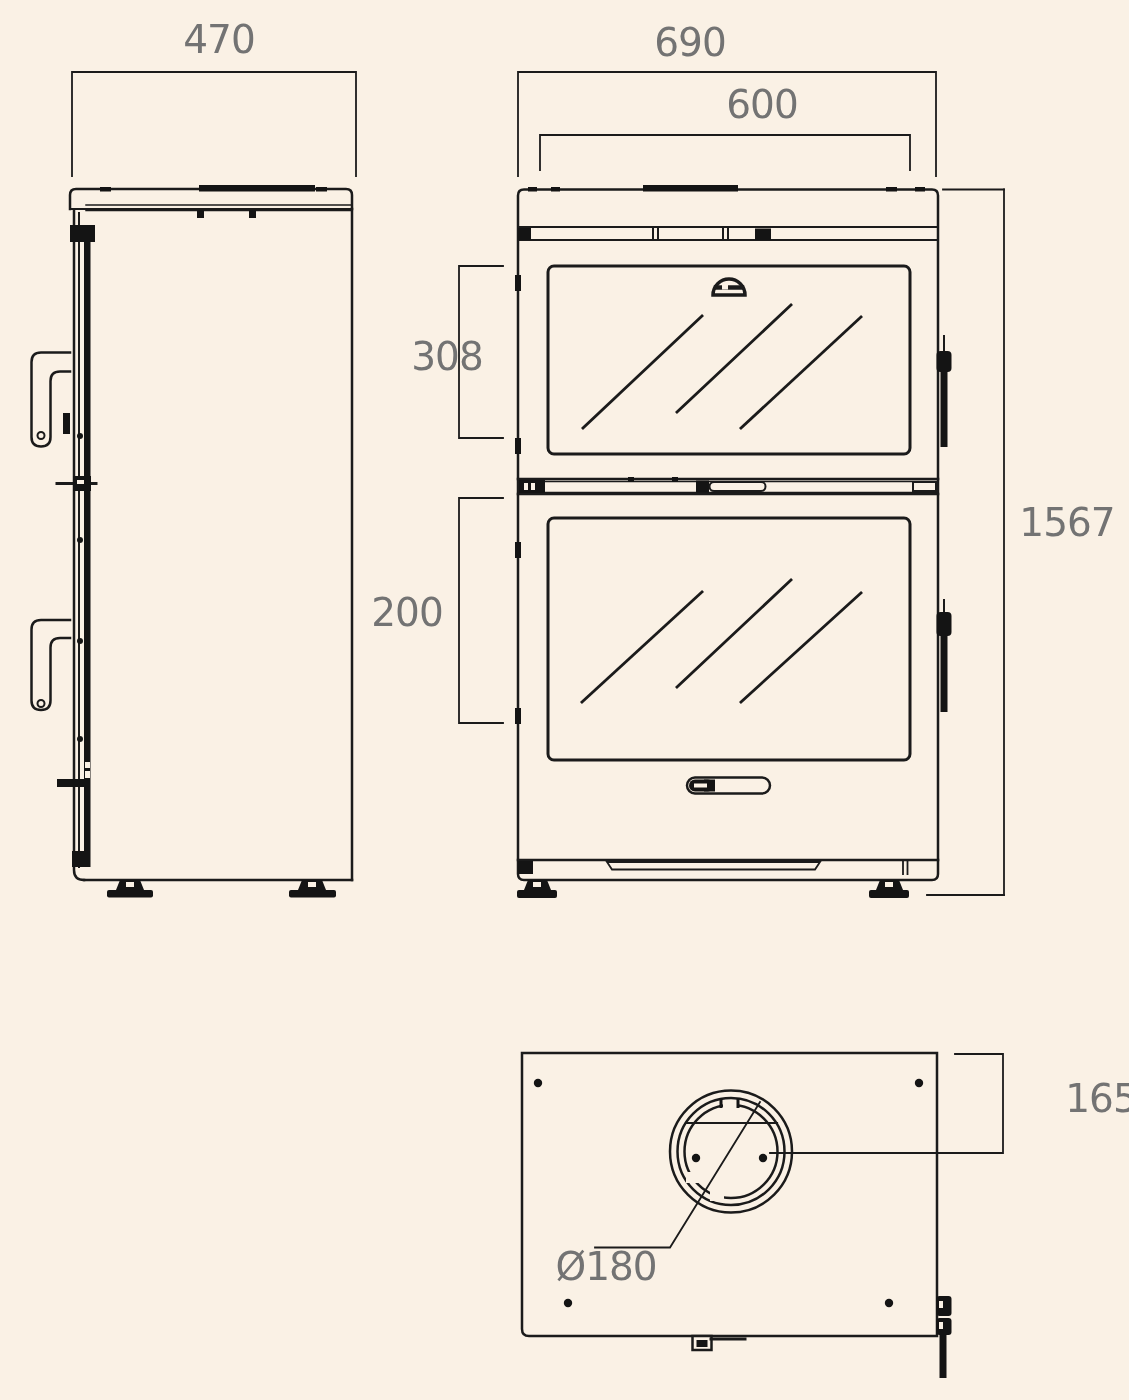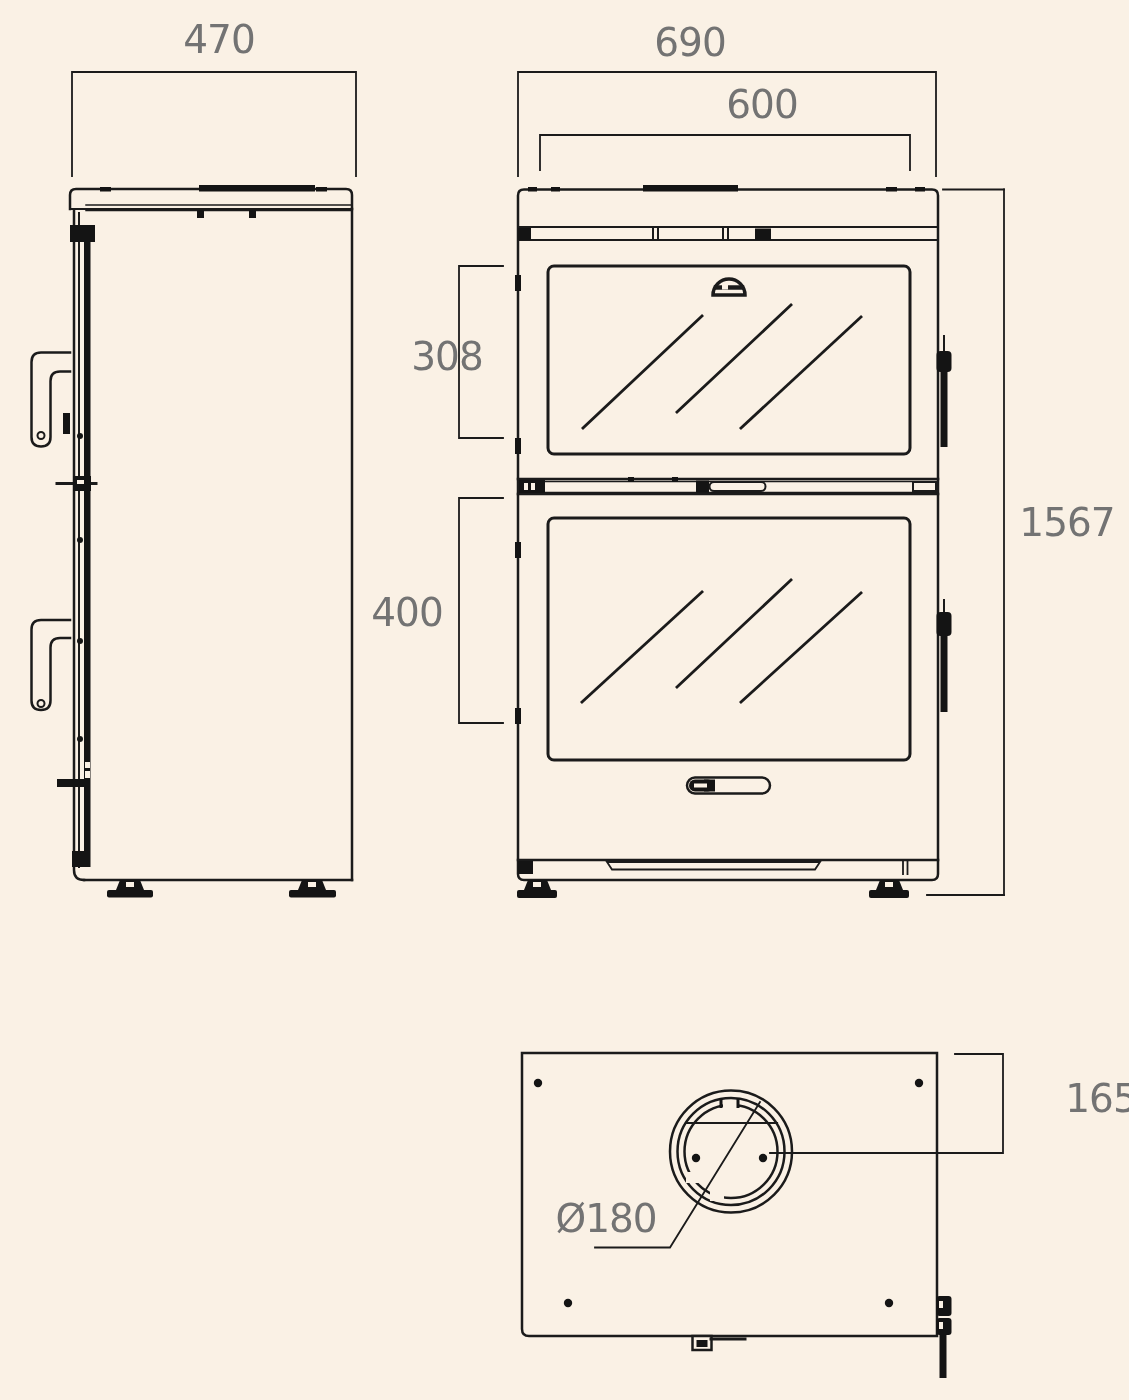--- a/index.html
+++ b/index.html
@@ -226,18 +226,18 @@
         <rect x="939" y="1322" width="4" height="7" fill="#faf1e5"></rect>
       </g>
     </g>
   </g>
 </svg>
 
 <div class="dim-label" style="left:219px;top:39px;">470</div>
 <div class="dim-label" style="left:690px;top:42px;">690</div>
 <div class="dim-label" style="left:725px;top:104px;margin-left:37px;">600</div>
 <div class="dim-label" style="left:407px;top:356px;margin-left:40px;">308</div>
-<div class="dim-label" style="left:407px;top:612px;">400</div>
+<div class="dim-label" style="left:407px;top:612px;">200</div>
 <div class="dim-label" style="left:1067px;top:522px;">1567</div>
 <div class="dim-label" style="left:1065px;top:1098px;margin-left:36px;">165</div>
-<div class="dim-label" style="left:606px;top:1218px;">Ø180</div>
+<div class="dim-label" style="left:606px;top:1266px;">Ø180</div>
 
 </div>
 
 </body></html>

